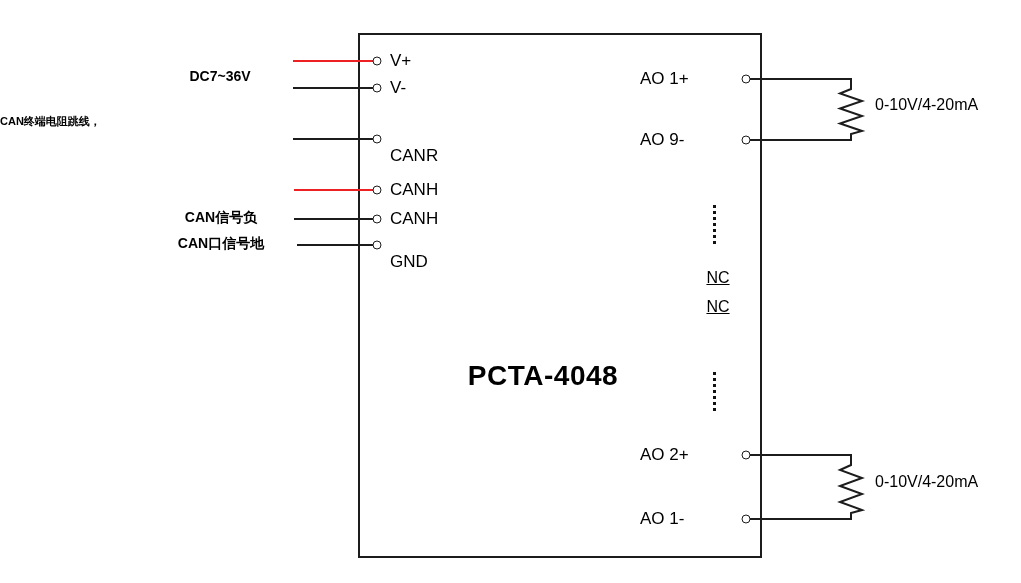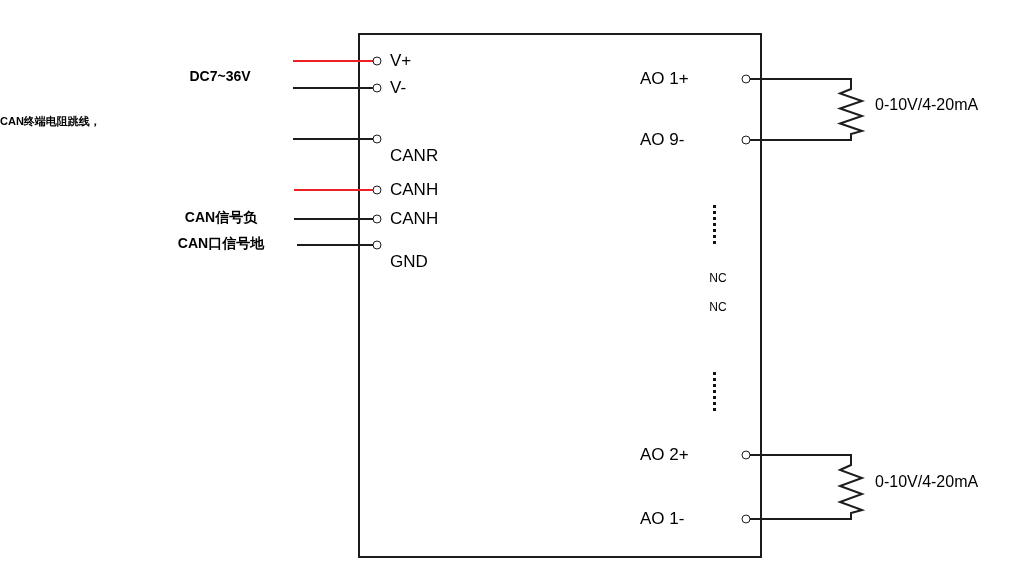--- a/index.html
+++ b/index.html
@@ -32,35 +32,36 @@
     transform:translateY(-50%);text-align:center;
   }
   .cn-block{
     position:absolute;left:0;top:108px;width:293px;text-align:left;
     font-size:11px;font-weight:bold;line-height:26px;white-space:nowrap;
   }
   .load-label{
     position:absolute;font-size:16px;white-space:nowrap;transform:translateY(-50%);
   }
   .nc-label{
-    position:absolute;font-size:12px;transform:translate(-50%,-50%);white-space:nowrap;
+    position:absolute;font-size:16px;transform:translate(-50%,-50%);white-space:nowrap;text-decoration:underline;
   }
   .dots{
     position:absolute;width:3px;
     background-image:repeating-linear-gradient(to bottom,#111 0px,#111 3px,transparent 3px,transparent 6px);
   }
   .res-svg{position:absolute;overflow:visible;}
   .res-svg path{fill:none;stroke:var(--wire,#1c1c1c);stroke-width:2;}
 </style>
 </head>
 <body>
 
 <div class="canvas">
 
   <div class="device-box"></div>
+  <div class="device-title">PCTA-4048</div>
 
   <div class="wire hot" style="left:293px;top:60px;width:81px"></div>
   <div class="wire" style="left:293px;top:87px;width:81px"></div>
   <div class="wire" style="left:293px;top:138px;width:81px"></div>
   <div class="wire hot" style="left:294px;top:189px;width:80px"></div>
   <div class="wire" style="left:294px;top:218px;width:80px"></div>
   <div class="wire" style="left:297px;top:244px;width:77px"></div>
 
   <div class="pin-circle" style="left:377px;top:61px"></div>
   <div class="pin-circle" style="left:377px;top:88px"></div>

